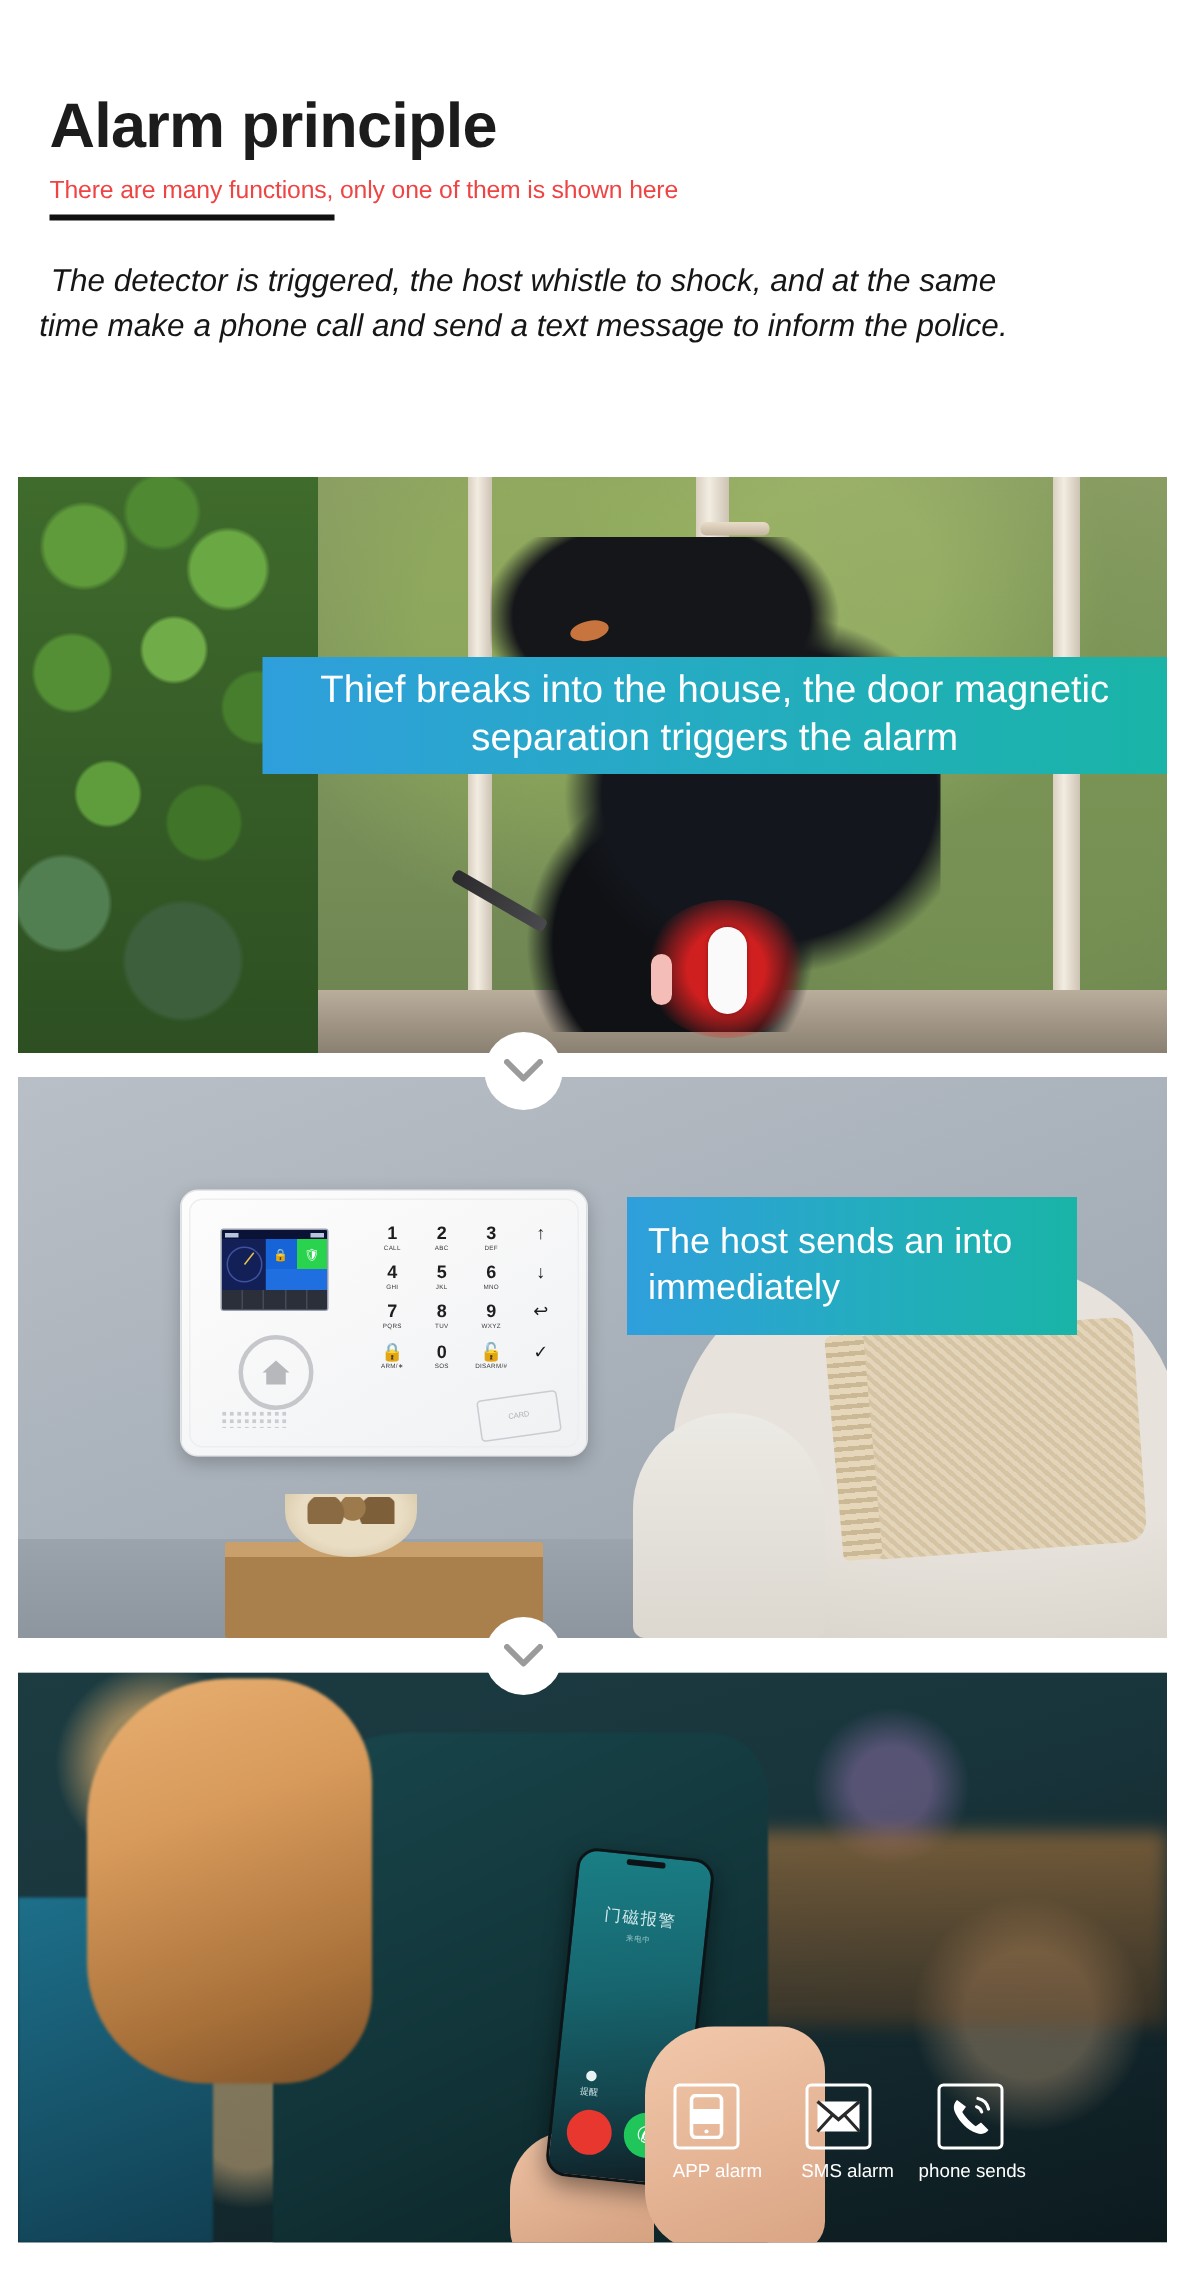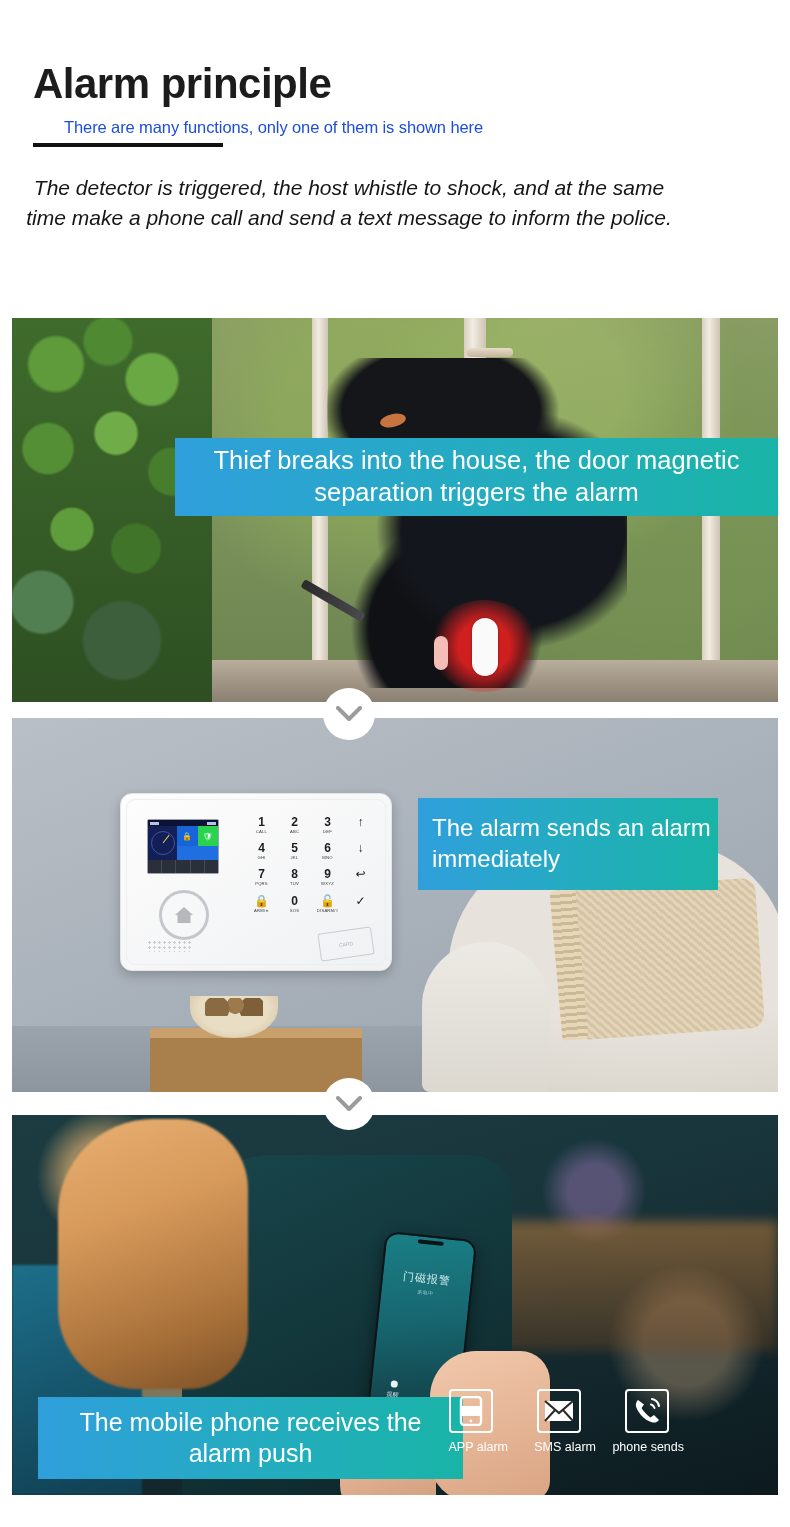--- a/index.html
+++ b/index.html
@@ -11,21 +11,21 @@
   }
   .page { position: relative; width: 698px; height: 1527px; background:#fff; }
 
   
   .header { padding: 62px 0 0 33px; }
   .title {
     font-size: 42px; font-weight: 700; letter-spacing: -0.5px;
     color: #1c1c1c; line-height: 1.05;
   }
   .subtitle {
-    font-size: 16.5px; color: #1d4ed8; margin-top: 12px; letter-spacing: -0.1px; margin-left: 31px;
+    font-size: 16.5px; color: #ef4444; margin-top: 12px; letter-spacing: -0.1px;
   }
   .underline { width: 190px; height: 4px; background: #111; margin-top: 6px; }
 
   .lead {
     margin: 26px auto 0 auto; width: 670px; text-align: center;
     font-size: 21px; line-height: 1.42; color: #161616; font-weight: 500; font-style: italic;
   }
 
   
   .shot {
@@ -450,21 +450,21 @@
           </div>
           <div class="key">
             <div class="gly">✓</div>
           </div>
         </div>
       </div>
     </div>
   </div>
 
   <div class="ribbon" id="ribbon2">
-    <span>The alarm sends an alarm immediately</span>
+    <span>The host sends an into immediately</span>
   </div>
 
   <div class="chev" id="chev2">
     <svg width="26" height="16" viewBox="0 0 26 16" aria-hidden="true">
       <path d="M2 2 L13 13 L24 2" fill="none" stroke="#9b9b9b" stroke-width="4" stroke-linecap="round" stroke-linejoin="round"></path>
     </svg>
   </div>
 
   <div class="shot" id="shot3">
     <div class="scene s3-bg">
@@ -491,23 +491,20 @@
         <div class="btn-decline"></div>
         <div class="btn-accept">
           <span>✆</span>
         </div>
       </div>
 
       <div class="s3-hand"></div>
     </div>
   </div>
 
-  <div class="ribbon" id="ribbon3">
-    <span>The mobile phone receives the alarm push</span>
-  </div>
 
   <div class="alarm-icons">
     <div class="ai-item">
       <div class="ai-box">
         <svg width="24" height="30" viewBox="0 0 24 30">
           <rect x="2" y="1" width="20" height="28" rx="3" fill="none" stroke="#fff" stroke-width="2.4"></rect>
           <rect x="1" y="10" width="22" height="10" fill="#fff"></rect>
           <circle cx="12" cy="25" r="1.4" fill="#fff"></circle>
         </svg>
       </div>

